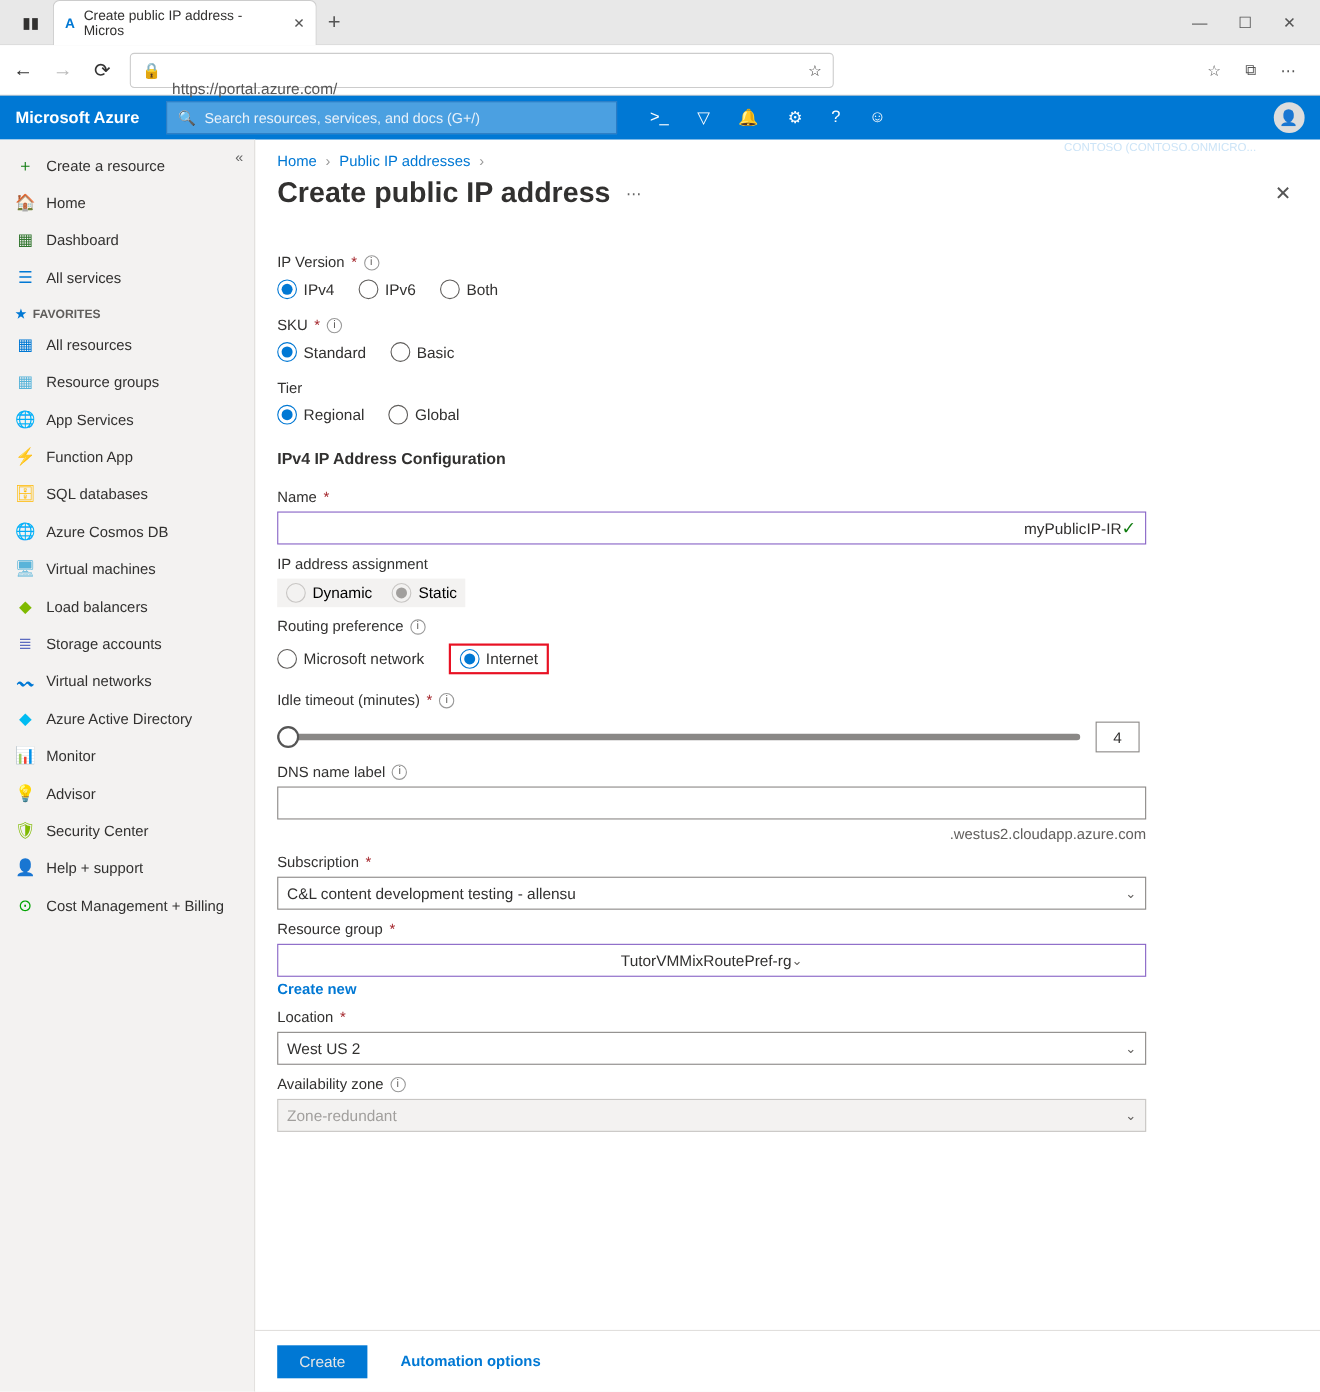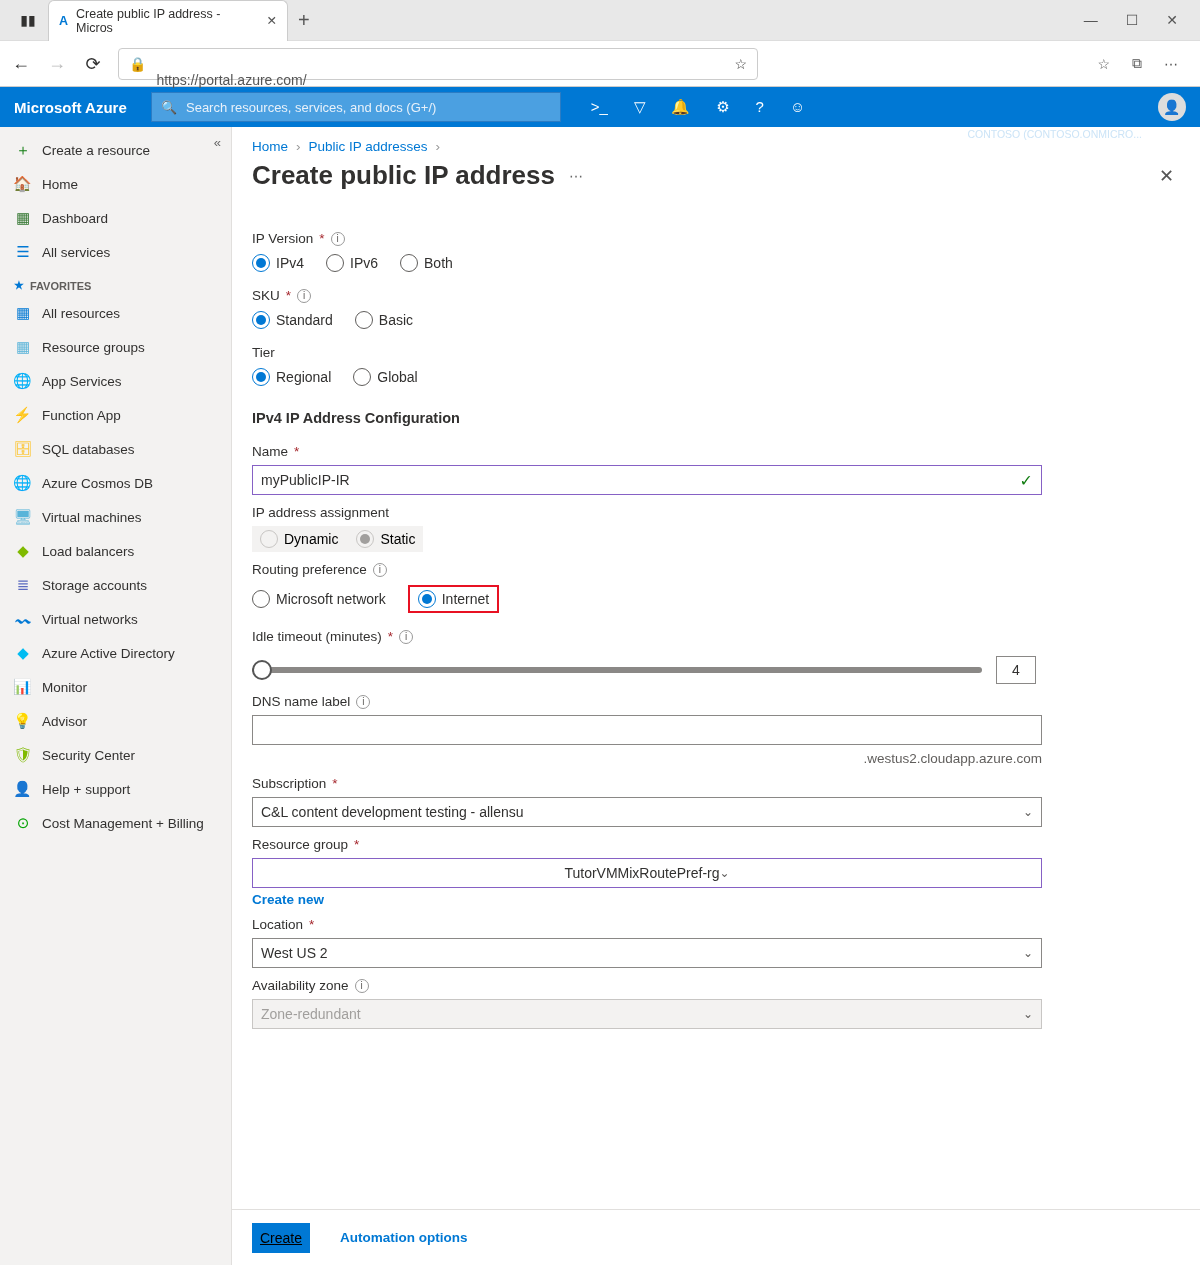--- a/index.html
+++ b/index.html
@@ -58,40 +58,40 @@
   .radio-dot.sel { border-color:#0078d4;}
   .radio-dot.sel::after { content:''; width:10px; height:10px; background:#0078d4; border-radius:50%;}
   .radio.disabled { color:#000000;}
   .radio.disabled .radio-dot{ border-color:#c8c6c4;}
   .radio.disabled.sel-dis .radio-dot::after{content:''; width:10px; height:10px; background:#a19f9d; border-radius:50%;}
   .disabled-strip{ background:#f3f2f1; display:inline-flex; padding:4px 8px; gap:18px;}
 
   .section-head { font-weight:600; font-size:14.5px; padding: 18px 0 8px 0;}
 
   .text-input { width: 790px; height:30px; border:1px solid #8a8886; padding:0 8px; font-size:14px; display:flex; align-items:center; justify-content:space-between;}
-  .text-input.valid { border-color:#8661c5;}
+  .text-input.valid { border-color:#8661c5;justify-content:flex-end;}
   .check { color:#107c10; font-size:16px;}
 
   .highlight-box { border:2.5px solid #e81123; padding:3px 8px; display:inline-flex; align-items:center; }
 
   .slider-row { display:flex; align-items:center; gap:14px; padding-top:6px;}
   .slider-track { position:relative; height:6px; background:#8a8886; border-radius:3px; width:730px;}
   .slider-thumb { position:absolute; left:0; top:-7px; width:20px; height:20px; border:2px solid #555; background:#fff; border-radius:50%;}
   .slider-val { width:40px; height:28px; border:1px solid #8a8886; text-align:center; line-height:26px; font-size:14px;}
 
   .dns-suffix { text-align:right; padding-top:6px; color:#605e5c; font-size:13.5px; width:790px;}
 
   .select { width:790px; height:30px; border:1px solid #8a8886; padding:0 8px; display:flex; align-items:center; justify-content:space-between; font-size:14px; background:#fff;}
   .select.sel-purple { border-color:#8661c5;justify-content:center;}
   .select.disabled { background:#f3f2f1; color:#a19f9d; border-color:#c8c6c4;}
   .chev { color:#605e5c; font-size:12px;}
   .link { color:#0078d4; font-size:13.5px; padding-top:4px; display:inline-block;font-weight:bold;}
 
   .footer { position:absolute; bottom:0; left:232px; right:0; height:56px; border-top:1px solid #e1dfdd; background:#fff; display:flex; align-items:center; padding:0 20px; gap:30px;}
-  .btn-primary { background:#0078d4; color:#000000; padding:7px 8px; font-size:14px; border:none;text-decoration:underline;}
+  .btn-primary { background:#0078d4; color:#e5e5e5; padding:7px 20px; font-size:14px; border:none;}
 </style>
 </head>
 <body>
 
 <div class="browser-chrome">
   <div class="tab-row">
     <div class="tab-spacer">▮▮</div>
     <div class="tab">
       <span style="color:#0078d4;font-weight:bold;">A</span>
       <span>Create public IP address - Micros</span>

